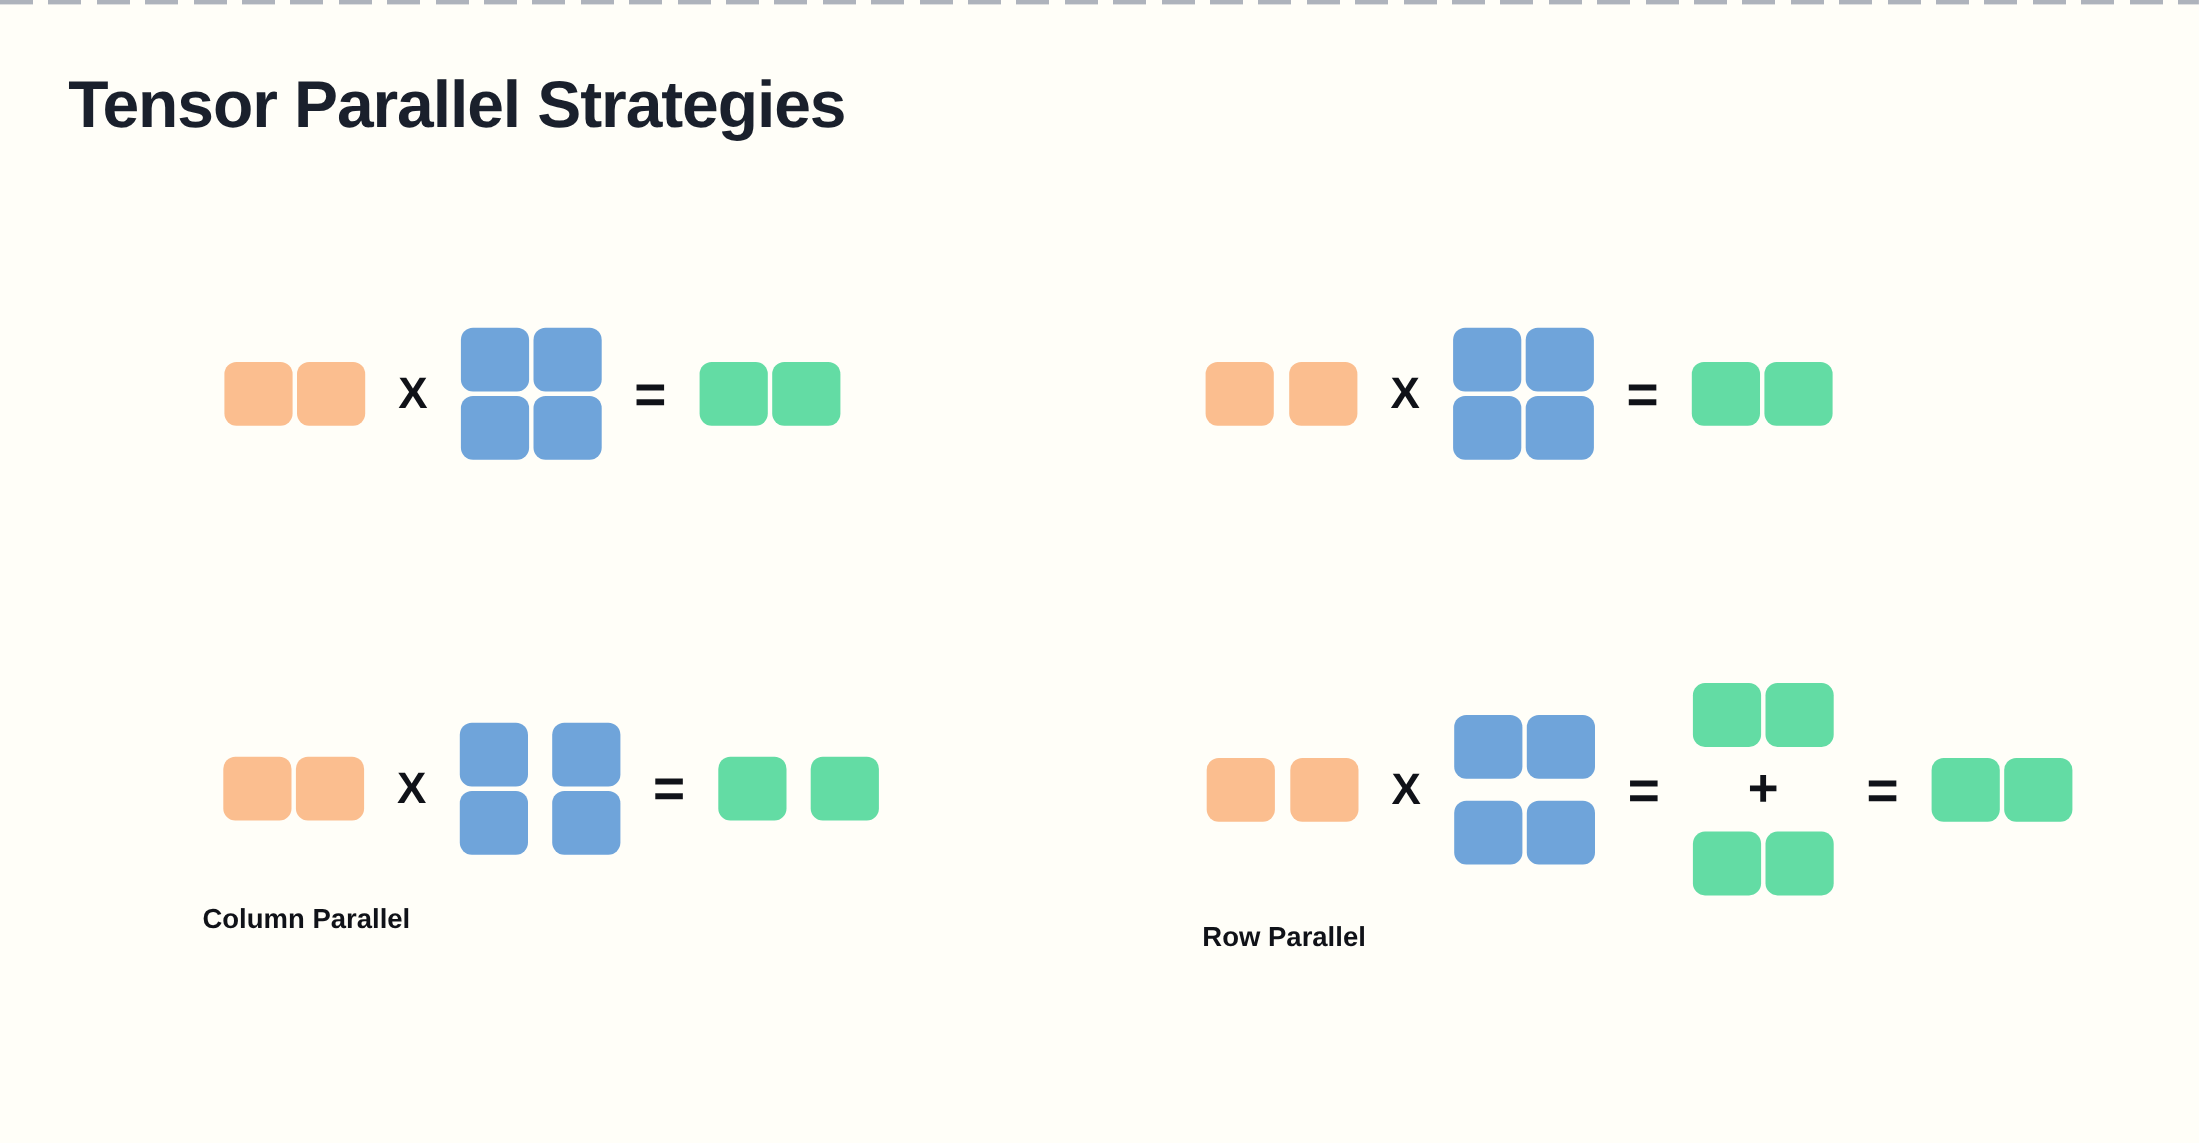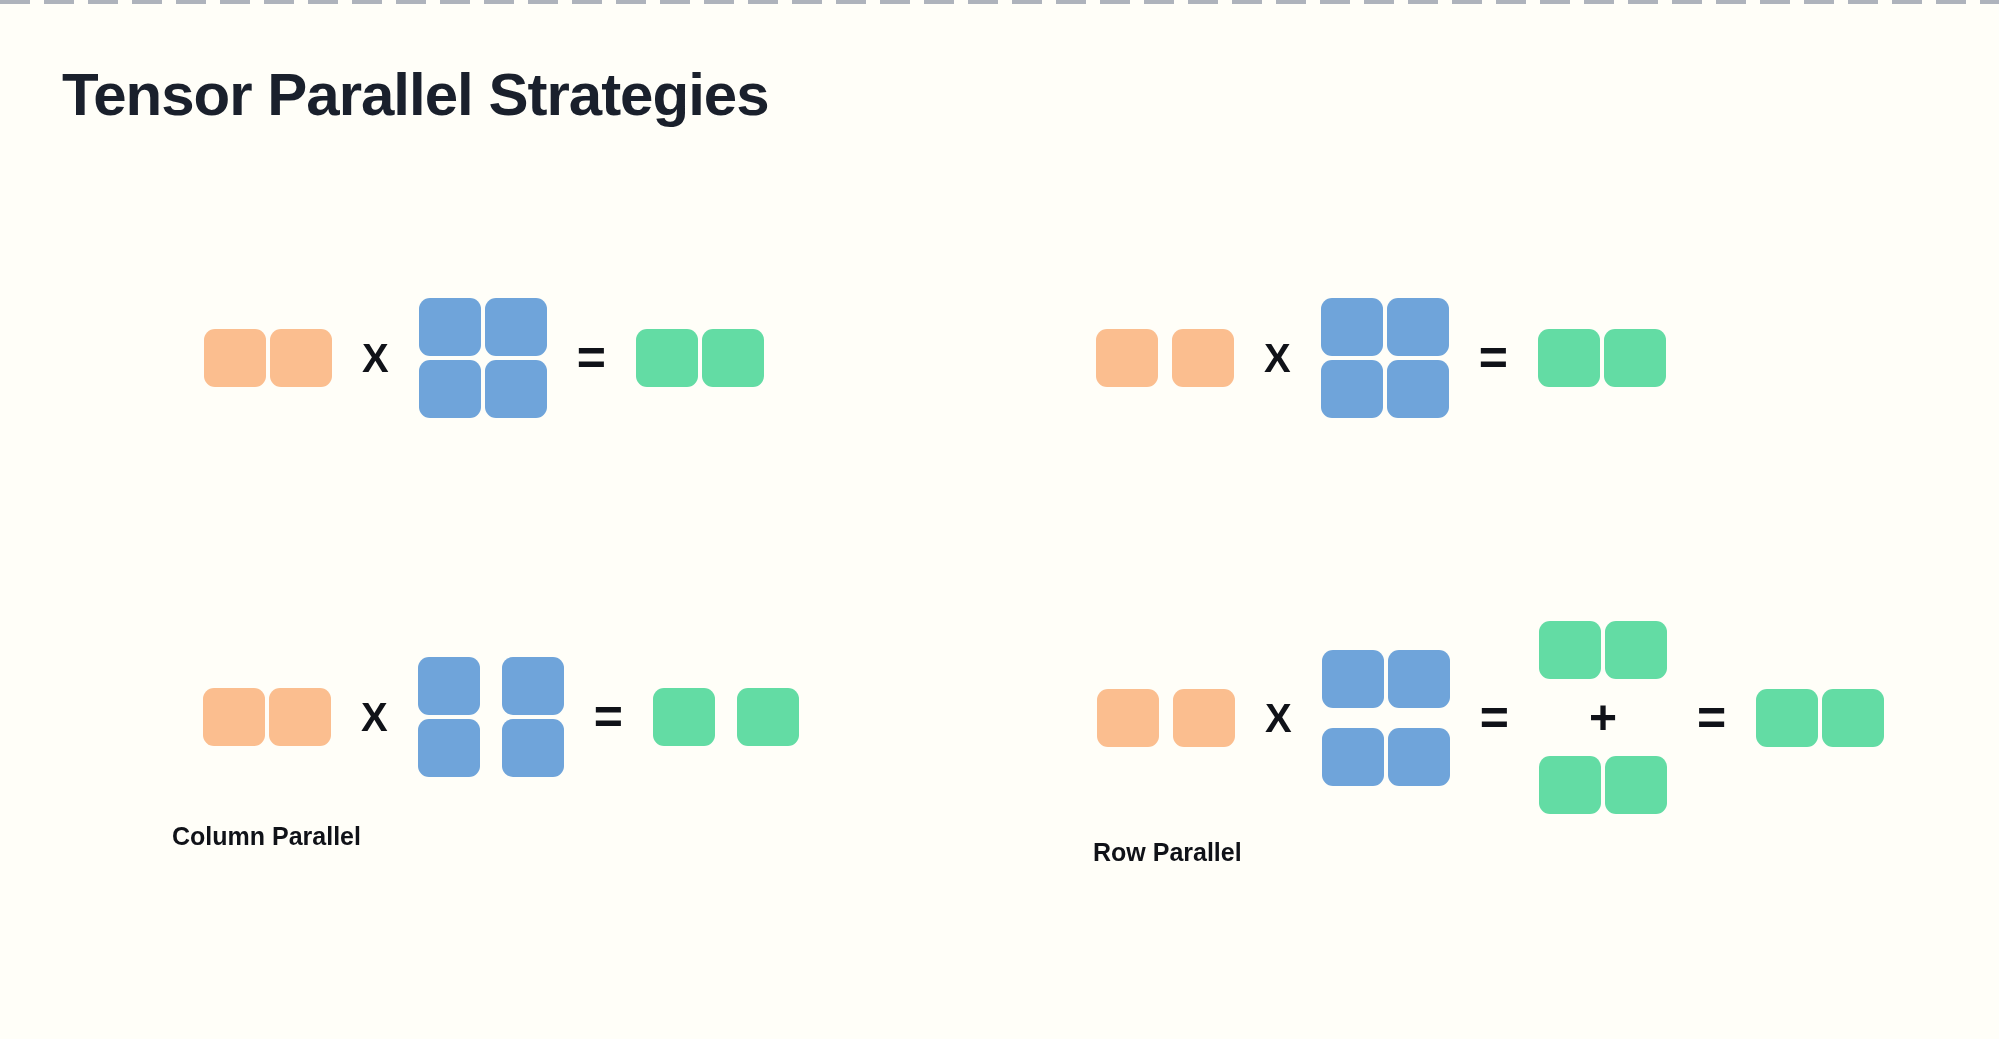--- a/index.html
+++ b/index.html
@@ -95,21 +95,21 @@
         <div class="block" style="background: rgb(111, 164, 218);"></div>
         <div class="block" style="background: rgb(111, 164, 218);"></div>
         <div class="block" style="background: rgb(111, 164, 218);"></div>
       </div>
       <div class="op op-eq">=</div>
       <div class="matrix" style="grid-template-columns: repeat(2, 62px); grid-auto-rows: 58px; gap: 4px 22px;">
         <div class="block" style="background: rgb(99, 220, 164);"></div>
         <div class="block" style="background: rgb(99, 220, 164);"></div>
       </div>
     </div>
-    <div class="diagram-label" style="left: 172px; top: 822px;">Column Parallel</div>
+    <div class="diagram-label" style="left: 184px; top: 822px;">Column Parallel</div>
     <div class="diagram" style="left: 1097px; top: 621px;">
       <div class="matrix" style="grid-template-columns: repeat(2, 62px); grid-auto-rows: 58px; gap: 4px 14px;">
         <div class="block" style="background: rgb(251, 190, 143);"></div>
         <div class="block" style="background: rgb(251, 190, 143);"></div>
       </div>
       <div class="op op-x">X</div>
       <div class="matrix" style="grid-template-columns: repeat(2, 62px); grid-auto-rows: 58px; gap: 20px 4px;">
         <div class="block" style="background: rgb(111, 164, 218);"></div>
         <div class="block" style="background: rgb(111, 164, 218);"></div>
         <div class="block" style="background: rgb(111, 164, 218);"></div>

